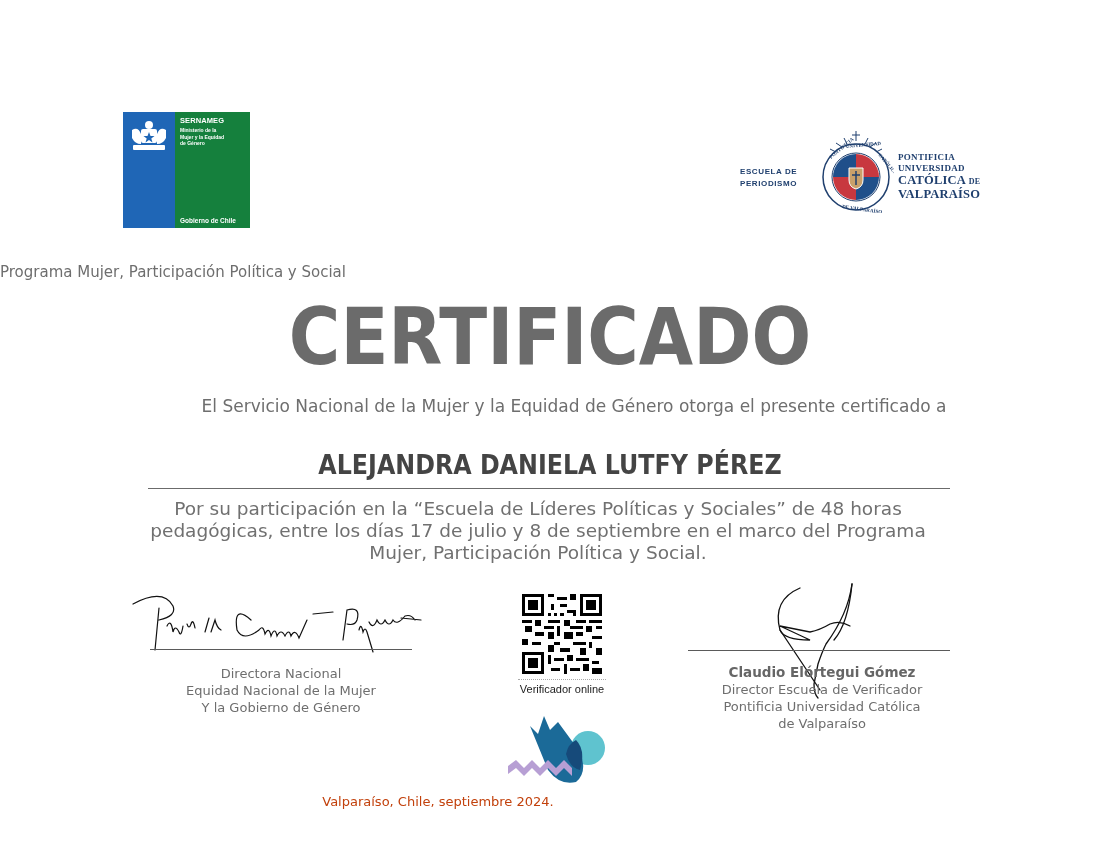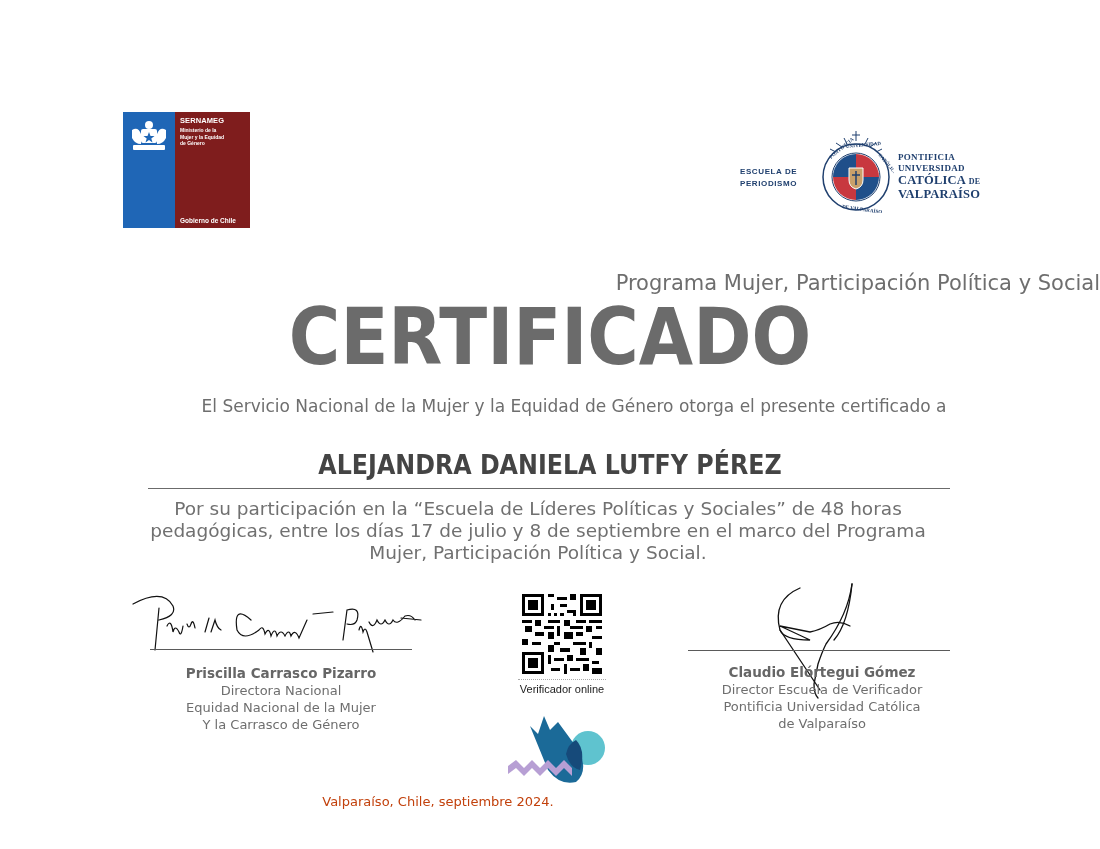--- a/index.html
+++ b/index.html
@@ -1,35 +1,35 @@
 <!DOCTYPE html>
 <html><head>
   <meta charset="utf-8">
   <style>
     * { margin: 0; padding: 0; box-sizing: border-box; }
     html, body { width: 1100px; height: 849px; background: #ffffff; overflow: hidden; }
     body { position: relative; font-family: "DejaVu Sans", sans-serif; color: #6b6b6b; }
 
     .logo-sernameg { position: absolute; left: 123px; top: 112px; width: 127px; height: 116px; display: flex; }
     .logo-sernameg .blue { width: 52px; height: 100%; background: #1f66b6; position: relative; }
-    .logo-sernameg .red { flex: 1; height: 100%; background: #7f1d1d; position: relative; color: #fff; font-family: "Liberation Sans", sans-serif; }
+    .logo-sernameg .red { flex: 1; height: 100%; background: #15803d; position: relative; color: #fff; font-family: "Liberation Sans", sans-serif; }
     .logo-sernameg .red .brand { position: absolute; left: 5px; top: 4px; font-size: 7.5px; font-weight: bold; letter-spacing: 0.1px; }
     .logo-sernameg .red .ministry { position: absolute; left: 5px; top: 15px; font-size: 5px; font-weight: bold; line-height: 6.5px; width: 70px; }
     .logo-sernameg .red .gob { position: absolute; left: 5px; bottom: 4px; font-size: 6.5px; font-weight: bold; }
     .logo-sernameg .blue svg { position: absolute; left: 5px; top: 6px; }
 
     .logo-pucv { position: absolute; left: 738px; top: 129px; width: 250px; height: 84px; }
     .logo-pucv .escuela { position: absolute; left: 2px; top: 37px; font-family: "Liberation Sans", sans-serif; font-size: 8px; font-weight: bold; color: #1f3f6e; line-height: 12px; letter-spacing: 0.6px; text-align: left; }
     .logo-pucv .seal { position: absolute; left: 80px; top: 0px; }
     .logo-pucv .uni { position: absolute; left: 160px; top: 23px; font-family: "Liberation Serif", serif; color: #1f3f6e; }
     .logo-pucv .uni .l1 { font-size: 9px; font-weight: bold; letter-spacing: 0.3px; line-height: 11px; }
     .logo-pucv .uni .l3 { font-size: 12.5px; font-weight: bold; line-height: 13px; letter-spacing: 0.2px; }
     .logo-pucv .uni .l3 .de { font-size: 8px; }
 
-    .program { position: absolute; left: 0; width: 1100px; top: 263px; text-align: right; font-size: 21px; color: #6e6e6e; margin-top: 8px; }
+    .program { position: absolute; left: 0; width: 1100px; top: 263px; text-align: left; font-size: 15px; color: #6e6e6e; }
     .title { position: absolute; left: 0; width: 1100px; top: 292px; text-align: center; font-size: 78px; font-weight: bold; color: #6b6b6b; letter-spacing: 0px; transform: scaleX(0.9); }
     .grants { position: absolute; left: 0; width: 1100px; top: 396px; text-align: center; font-size: 17px; color: #6e6e6e; margin-left: 24px; }
     .recipient { position: absolute; left: 0; width: 1100px; top: 449px; text-align: center; font-size: 27px; font-weight: bold; color: #444444; transform: scaleX(0.88); }
     .name-rule { position: absolute; left: 148px; top: 488px; width: 802px; height: 1px; background: #6b6b6b; }
     .participation { position: absolute; left: 128px; width: 820px; top: 498px; text-align: center; font-size: 18.5px; line-height: 22px; color: #707070; }
 
     .sig-left { position: absolute; left: 125px; top: 590px; width: 310px; }
     .sig-left .sig-img { position: absolute; left: 0; top: 0; }
     .sig-left .rule { position: absolute; left: 25px; top: 59px; width: 262px; height: 1px; background: #5a5a5a; }
     .sig-block { position: absolute; text-align: center; font-family: "DejaVu Sans", sans-serif; color: #6e6e6e; font-size: 13px; line-height: 17px; }
@@ -121,24 +121,23 @@
       <path d="M30 60 L34 18 M8 14 q30 -16 40 2 q4 10 -14 14"></path>
       <path d="M42 36 q4 -8 6 6 q2 -8 6 0 q2 6 4 -6 M62 34 q2 6 4 0 q2 -6 4 4"></path>
       <path d="M80 42 l4 -14 M86 42 l4 -12 q2 8 6 10"></path>
       <path d="M126 30 q-18 -16 -14 10 q6 12 22 0 q4 -6 6 4 q4 -8 6 2 q4 -10 6 0 q4 -8 8 0 q4 -8 6 0 q4 -8 8 2 l8 -18 M188 24 l20 -2"></path>
       <path d="M218 50 l4 -30 q14 -4 10 10 q-2 6 -10 4 M234 40 q2 -8 4 2 q2 -6 4 0 l6 20 M244 32 q4 8 8 -2 q4 8 8 0 q4 8 8 0 q4 6 12 -4 q6 -2 10 4 M276 28 l20 2"></path>
     </g>
   </svg>
   <div class="rule"></div>
 </div>
 <div class="sig-block sig-block-left">
-  <div class="sname">Priscilla Carrasco Pizarro</div>
   <div>Directora Nacional</div>
   <div>Equidad Nacional de la Mujer</div>
-  <div>Y la Carrasco de Género</div>
+  <div>Y la Gobierno de Género</div>
 </div>
 
 <svg class="qr" width="80" height="80" viewBox="0 0 25 25" shape-rendering="crispEdges">
   <rect width="25" height="25" fill="#fff"></rect>
   <g fill="#000">
     <rect x="0" y="0" width="7" height="7"></rect>
       <rect x="1" y="1" width="5" height="5" fill="#fff"></rect>
       <rect x="2" y="2" width="3" height="3"></rect>
     <rect x="18" y="0" width="7" height="7"></rect>
       <rect x="19" y="1" width="5" height="5" fill="#fff"></rect>

